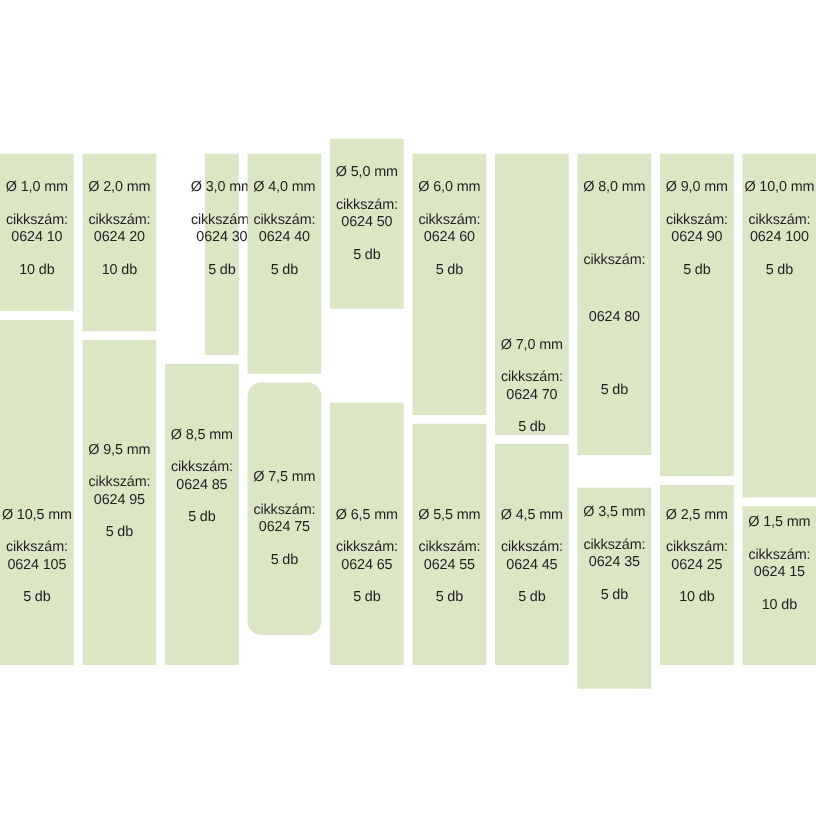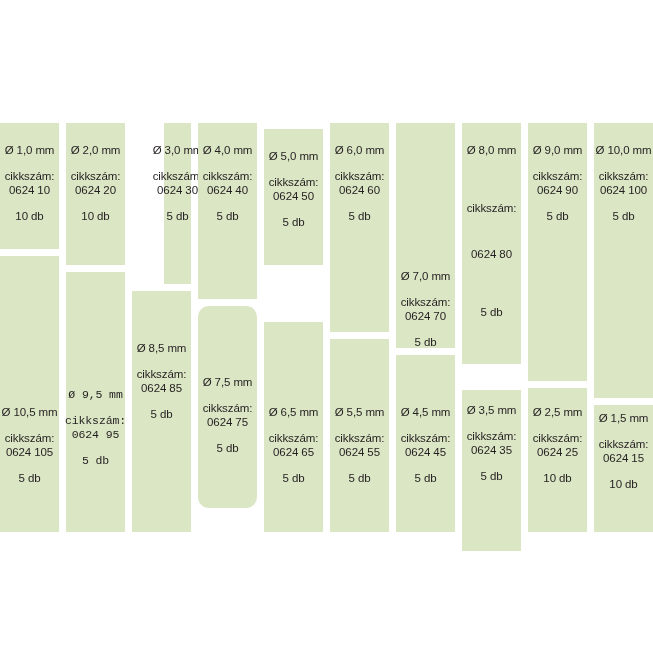--- a/index.html
+++ b/index.html
@@ -84,21 +84,21 @@
         <div class="label-line line-qty">5 db</div>
       </div>
     </div>
     <div class="column" style="left: 66px; width: 59px;">
       <div class="block block-top" style="top: 123px; height: 142px;">
         <div class="label-line line-size">Ø 2,0 mm</div>
         <div class="label-line line-artlabel">cikkszám:</div>
         <div class="label-line line-artnum">0624 20</div>
         <div class="label-line line-qty">10 db</div>
       </div>
-      <div class="block block-bottom" style="top: 272px; height: 260px; padding-top: 117px; font-family: Liberation Mono, monospace;">
+      <div class="block block-bottom" style="top: 272px; height: 260px; padding-top: 83px;">
         <div class="label-line line-size">Ø 9,5 mm</div>
         <div class="label-line line-artlabel">cikkszám:</div>
         <div class="label-line line-artnum">0624 95</div>
         <div class="label-line line-qty">5 db</div>
       </div>
     </div>
     <div class="column" style="left: 132px; width: 59px;">
       <div class="block block-top" style="top: 123px; height: 161px; margin-left: 32px;">
         <div class="label-line line-size">Ø 3,0 mm</div>
         <div class="label-line line-artlabel">cikkszám:</div>
@@ -120,21 +120,21 @@
         <div class="label-line line-qty">5 db</div>
       </div>
       <div class="block block-bottom" style="top: 306px; height: 202px; padding-top: 71px; border-radius: 11px;">
         <div class="label-line line-size">Ø 7,5 mm</div>
         <div class="label-line line-artlabel">cikkszám:</div>
         <div class="label-line line-artnum">0624 75</div>
         <div class="label-line line-qty">5 db</div>
       </div>
     </div>
     <div class="column" style="left: 264px; width: 59px;">
-      <div class="block block-top" style="top: 129px; height: 136px;">
+      <div class="block block-top" style="top: 111px; height: 136px;">
         <div class="label-line line-size">Ø 5,0 mm</div>
         <div class="label-line line-artlabel">cikkszám:</div>
         <div class="label-line line-artnum">0624 50</div>
         <div class="label-line line-qty">5 db</div>
       </div>
       <div class="block block-bottom" style="top: 322px; height: 210px; padding-top: 85px;">
         <div class="label-line line-size">Ø 6,5 mm</div>
         <div class="label-line line-artlabel">cikkszám:</div>
         <div class="label-line line-artnum">0624 65</div>
         <div class="label-line line-qty">5 db</div>

